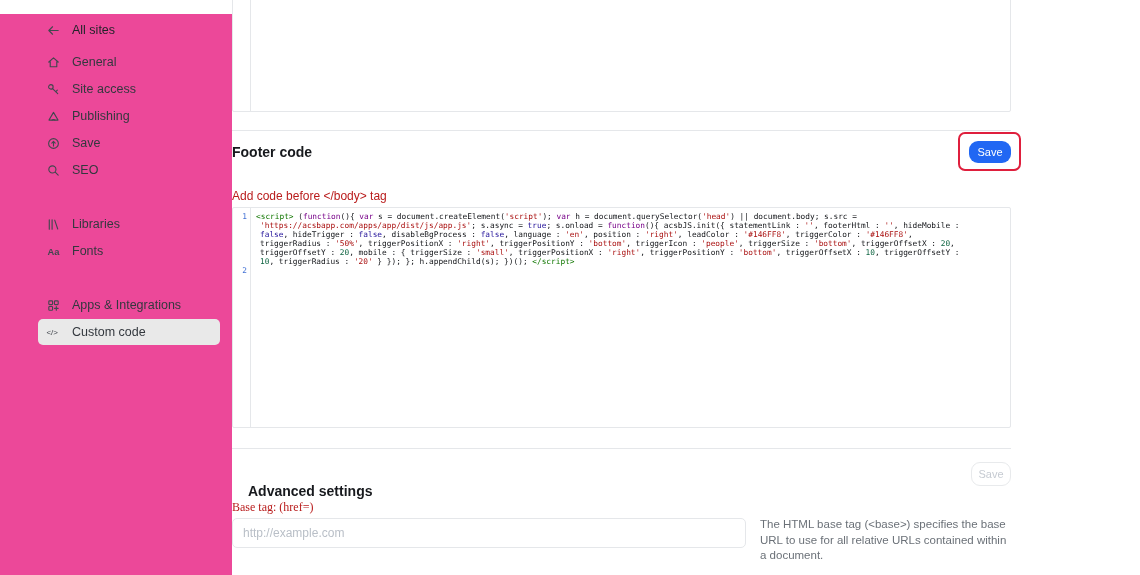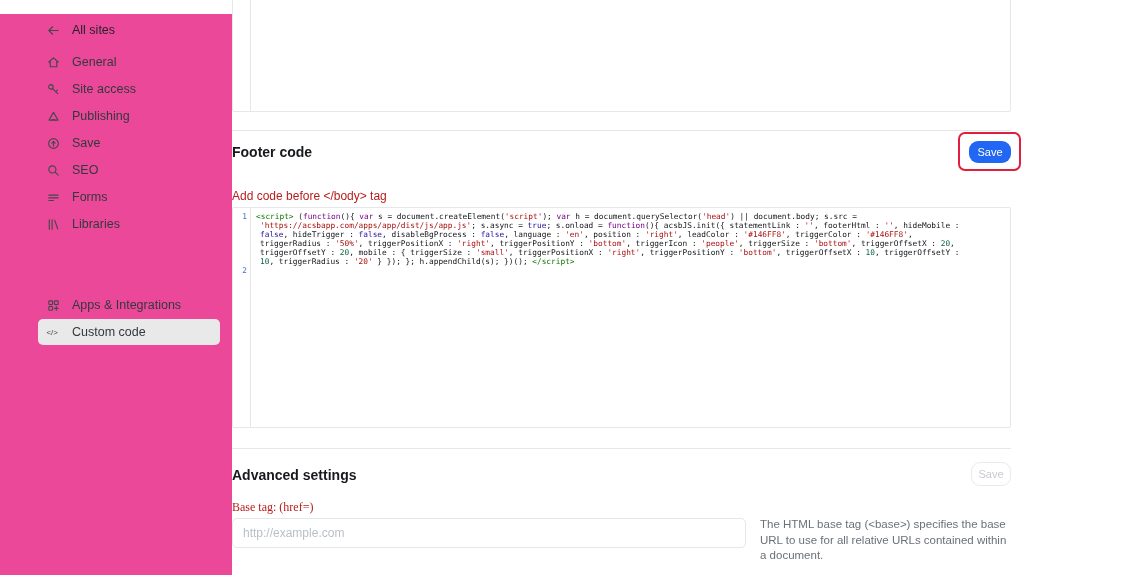--- a/index.html
+++ b/index.html
@@ -121,38 +121,38 @@
     <div class="side-row" style="top:143px">
       <span class="ic">
         <svg width="15" height="15" viewBox="0 0 16 16">
             <circle cx="6.8" cy="6.8" r="3.8"></circle>
             <path d="M9.8 9.8l3.2 3.2"></path>
           </svg>
       </span>
       <span class="lbl">SEO</span>
     </div>
 
-    <div class="side-row" style="top:170px">
-      <span class="ic">
-        <svg width="15" height="15" viewBox="0 0 16 16">
-            <path d="M3 5.4h10M3 8.4h10M3 11.2h5"></path>
-          </svg>
-      </span>
-      <span class="lbl">Forms</span>
-    </div>
 
     <div class="side-row" style="top:197px">
       <span class="ic">
         <svg width="15" height="15" viewBox="0 0 16 16">
             <path d="M3.5 3v10M6.5 3v10M9.3 3.4l3.2 9.4"></path>
           </svg>
       </span>
       <span class="lbl">Libraries</span>
     </div>
 
+    <div class="side-row" style="top:224px">
+      <span class="ic">
+        <svg width="15" height="15" viewBox="0 0 16 16">
+            <text x="1.5" y="11.5" font-size="10" font-weight="bold">Aa</text>
+          </svg>
+      </span>
+      <span class="lbl">Fonts</span>
+    </div>
 
 
     <div class="side-row" style="top:278px">
       <span class="ic">
         <svg width="15" height="15" viewBox="0 0 16 16">
             <rect x="3" y="3" width="4" height="4" rx="0.8"></rect>
             <rect x="9" y="3" width="4" height="4" rx="0.8"></rect>
             <rect x="3" y="9" width="4" height="4" rx="0.8"></rect>
             <path d="M11 9v4M9 11h4"></path>
           </svg>
@@ -209,21 +209,21 @@
         </div>
       <div class="ed-row">
           <span class="gut">2</span>
           <span class="cl"></span>
         </div>
     </div>
   </div>
 
   <div class="divider" style="left:232px;top:448px;width:779px;"></div>
 
-  <h2 class="sec-title" style="left:232px;top:467px;margin:0;">Advanced settings</h2>
+  <h2 class="sec-title" style="left:232px;top:467px;margin:16px;">Advanced settings</h2>
 
   <button class="btn" id="adv-save" disabled="">Save</button>
 
   <div class="field-label" style="left:232px;top:500px;font-family:Liberation Serif, serif;">Base tag: (href=)</div>
 
   <input id="base-input" type="text" placeholder="http://example.com" style="">
 
   <div id="help-col">
     <p>The HTML base tag (&lt;base&gt;) specifies the base URL to use for all relative URLs contained within a document.</p>
     <p>Note: This is an advanced feature that can cause site issues if you're doing something unsupported by</p>

